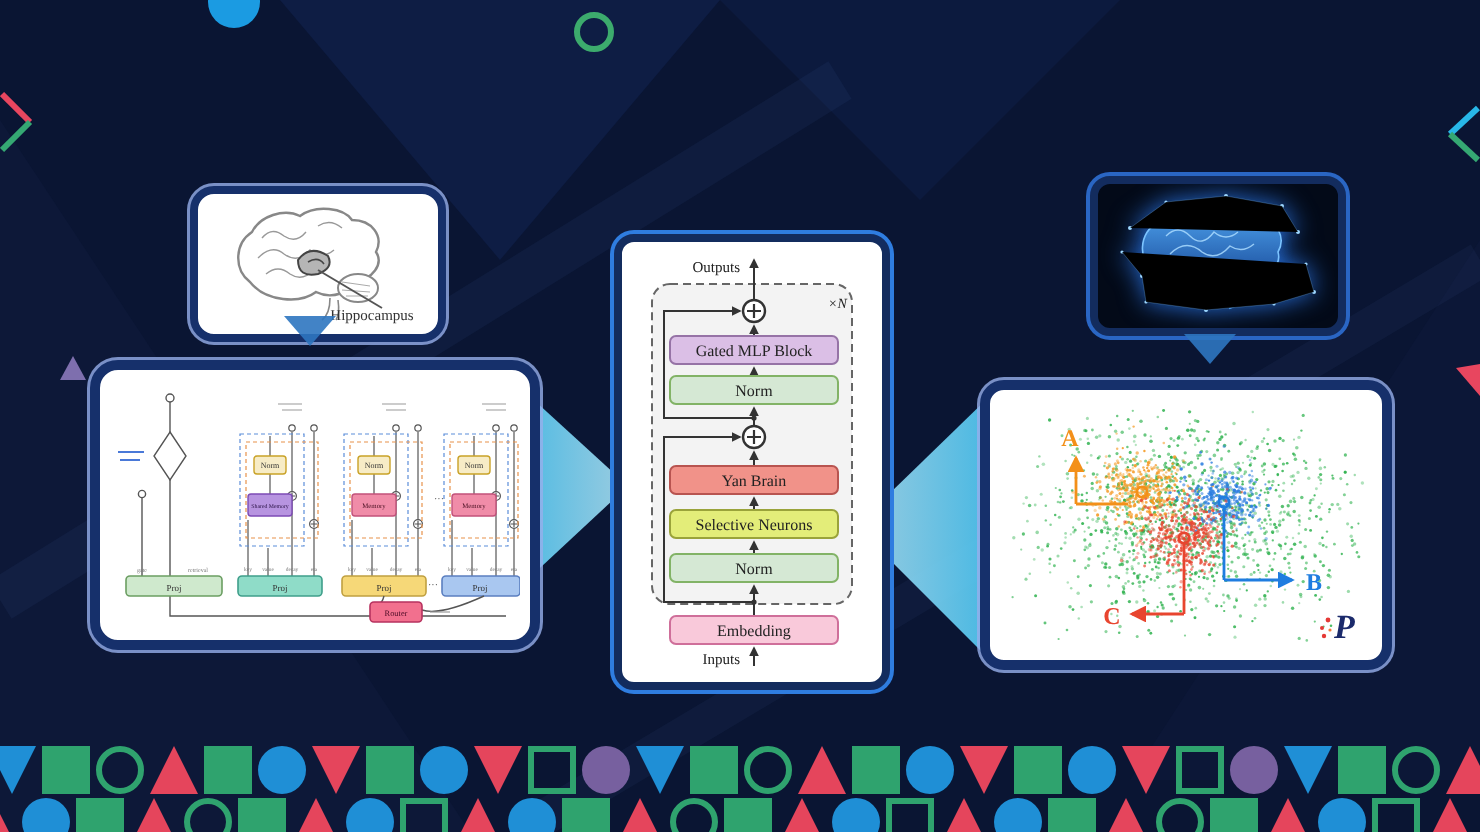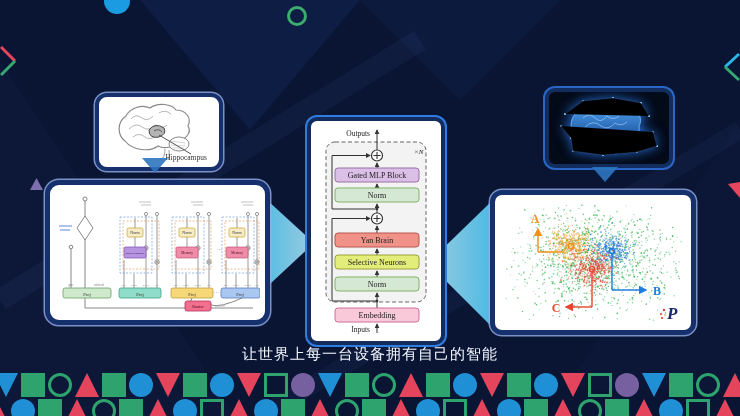--- a/index.html
+++ b/index.html
@@ -2719,21 +2719,20 @@
       <g transform="translate(163,104)">
         <text x="4" y="15" font-size="17" font-style="italic" font-weight="bold" fill="#1b2a6b">P</text>
         <circle cx="1" cy="6" r="1.2" fill="#e53935"></circle>
           <circle cx="-2" cy="10" r="1" fill="#e53935"></circle>
         <circle cx="2" cy="11" r="0.8" fill="#f57c3a"></circle>
           <circle cx="-1" cy="14" r="1.1" fill="#e53935"></circle>
       </g>
     </svg>
   </div>
 
-  <div class="footer">让世界上每一台设备拥有自己的智能</div>
 
   <div class="strip" id="shape-strip">
       <div class="strip-cell" style="left: -6px; top: 1px; border-left: 12px solid transparent; border-right: 12px solid transparent; border-top: 24px solid rgb(31, 143, 214);"></div>
       <div class="strip-cell" style="left: 21px; top: 1px; width: 24px; height: 24px; background: rgb(47, 163, 110);"></div>
       <div class="strip-cell" style="left: 48px; top: 1px; width: 18px; height: 18px; border: 3px solid rgb(47, 163, 110); border-radius: 50%;"></div>
       <div class="strip-cell" style="left: 75px; top: 1px; border-left: 12px solid transparent; border-right: 12px solid transparent; border-bottom: 24px solid rgb(229, 69, 92);"></div>
       <div class="strip-cell" style="left: 102px; top: 1px; width: 24px; height: 24px; background: rgb(47, 163, 110);"></div>
       <div class="strip-cell" style="left: 129px; top: 1px; width: 24px; height: 24px; background: rgb(31, 143, 214); border-radius: 50%;"></div>
       <div class="strip-cell" style="left: 156px; top: 1px; border-left: 12px solid transparent; border-right: 12px solid transparent; border-top: 24px solid rgb(229, 69, 92);"></div>
       <div class="strip-cell" style="left: 183px; top: 1px; width: 24px; height: 24px; background: rgb(47, 163, 110);"></div>

